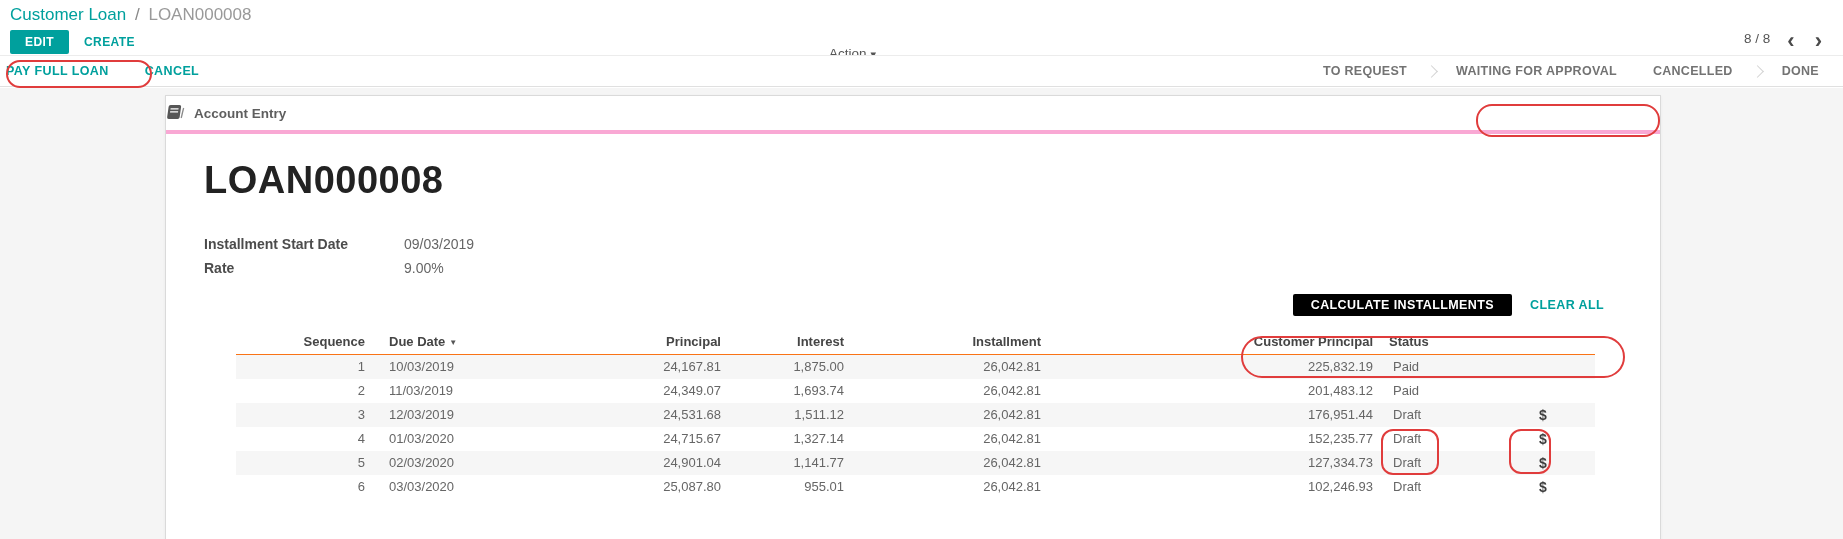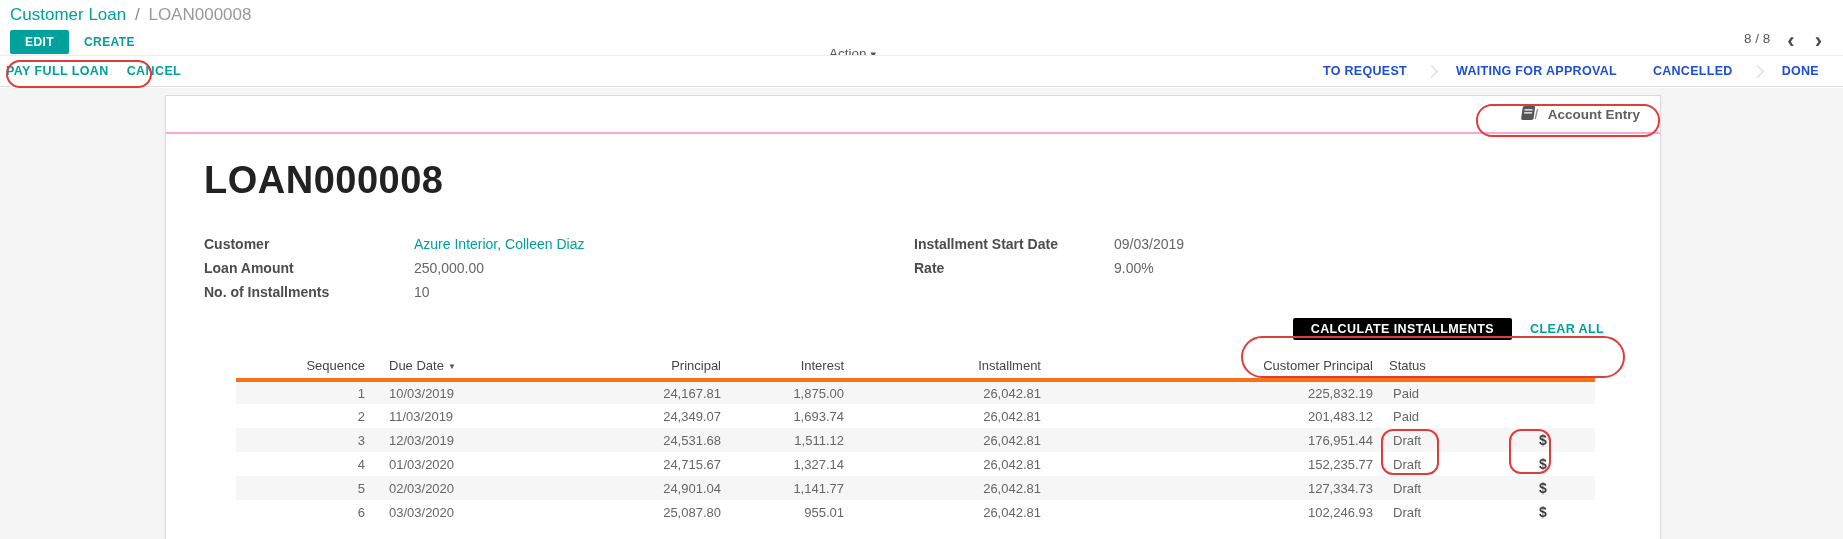--- a/index.html
+++ b/index.html
@@ -23,36 +23,36 @@
   .pager-count { color:#555; font-size:13.5px; }
   .pager-arrow { font-size:22px; font-weight:bold; color:#4a4a4a; line-height:20px; cursor:pointer; padding:0 3px; }
 
   
   .statusbar-row { position:absolute; top:55px; left:0; right:0; height:32px; background:#fff;
                    border-top:1px solid #ececec; border-bottom:1px solid #e0e0e0;
                    display:flex; align-items:center; }
   .btn-flat { background:none; border:none; color:#00a09d; font-size:12.5px; font-weight:bold;
               letter-spacing:.4px; cursor:pointer; }
   .btn-pay-full { margin-left:6px; }
-  .btn-cancel   { margin-left:18px; }
+  .btn-cancel   { margin-left:36px; }
 
   .statusbar { margin-left:auto; height:100%; display:flex; align-items:center; padding-right:6px; }
-  .sb-step { color:#1d4ed8; font-size:12.5px; font-weight:bold; letter-spacing:.3px;
+  .sb-step { color:#737373; font-size:12.5px; font-weight:bold; letter-spacing:.3px;
              padding:0 18px; white-space:nowrap; cursor:pointer; }
   .sb-sep  { width:9px; height:9px; border-top:1.5px solid #d2d2d2; border-right:1.5px solid #d2d2d2;
              transform:rotate(45deg); margin:0 2px; flex:none; }
   .sb-step.active { background:#e2e2e2; color:#722f4f; height:32px; line-height:32px; padding:0 32px;
              clip-path:polygon(0 0, calc(100% - 14px) 0, 100% 50%, calc(100% - 14px) 100%, 0 100%, 14px 50%); }
 
   
   .content { position:absolute; top:88px; left:0; right:0; bottom:0; background:#f5f5f5; }
   .sheet { position:absolute; top:7px; left:165px; width:1496px; height:520px; background:#fff;
            border:1px solid #dadada; box-shadow:0 1px 3px rgba(0,0,0,.05); }
 
-  .buttonbox { height:38px; border-bottom:2px solid #f9a8d4; display:flex; justify-content:flex-end;
+  .buttonbox { height:38px; border-bottom:4px solid #f9a8d4; display:flex; 
                align-items:center; padding-right:20px; }
   .smart-btn { display:flex; align-items:center; gap:9px; background:none; border:none; cursor:pointer;
                color:#5f5f5f; font-size:13.5px; font-weight:bold; }
   .book-icon { display:inline-block; }
 
   .sheet-title { margin:26px 0 0 38px; font-size:38px; line-height:40px; color:#222; letter-spacing:.5px; }
 
   .fields { display:flex; margin:32px 0 0 38px; font-size:14px; }
   .fgroup { display:grid; grid-template-columns:max-content 1fr; grid-auto-rows:24px; align-items:center; }
   .fgroup-left  { width:710px; grid-template-columns:210px 1fr; }
@@ -70,21 +70,21 @@
   .btn-calc { background:#000000; color:#fff; border:none; font-size:12.5px; font-weight:bold;
               letter-spacing:.4px; padding:4px 18px; border-radius:2px; cursor:pointer; }
   .btn-clear { background:none; border:none; color:#00a09d; font-size:12.5px; font-weight:bold;
                letter-spacing:.4px; cursor:pointer; }
 
   
   .table-wrap { margin:12px 67px 0 70px; }
   table { width:100%; border-collapse:collapse; font-size:13px; table-layout:fixed; }
   col.c1{width:145px} col.c2{width:265px} col.c3{width:83px} col.c4{width:123px}
   col.c5{width:197px} col.c6{width:332px} col.c7{width:110px} col.c8{width:104px}
-  thead th { color:#454545; font-weight:normal; text-align:right; padding:2px 8px 5px; border-bottom:4px solid #f97316; white-space:nowrap; }
+  thead th { color:#454545; font-weight:bold; text-align:right; padding:2px 8px 5px; border-bottom:1px solid #f97316; white-space:nowrap; }
   thead th.al { text-align:left; }
   th.c-seq { padding-right:16px; }
   .sort-icon { font-size:8px; color:#555; padding-left:4px; vertical-align:1px; }
   tbody td { height:24px; color:#666; padding:0 8px; text-align:right; white-space:nowrap; }
   tbody td.al { text-align:left; }
   td.c-seq { padding-right:16px; }
   td.c-status { padding-left:12px; }
   td.c-action { text-align:center; }
   tr.stripe { background:#f6f6f6; }
   .pay-icon { font-weight:bold; color:#3c3c3c; font-size:14px; cursor:pointer; }
@@ -147,28 +147,20 @@
             <line x1="17.6" y1="4" x2="15.2" y2="14" stroke="#8a8a8a" stroke-width="1.3"></line>
           </svg>
         </span>
         <span>Account Entry</span>
       </button>
     </div>
 
     <h1 class="sheet-title">LOAN000008</h1>
 
     <div class="fields">
-      <div class="fgroup fgroup-left">
-        <span class="flabel">Customer</span>
-        <span class="fvalue link">Azure Interior, Colleen Diaz</span>
-        <span class="flabel">Loan Amount</span>
-        <span class="fvalue">250,000.00</span>
-        <span class="flabel">No. of Installments</span>
-        <span class="fvalue">10</span>
-      </div>
       <div class="fgroup fgroup-right">
         <span class="flabel">Installment Start Date</span>
         <span class="fvalue">09/03/2019</span>
         <span class="flabel">Rate</span>
         <span class="fvalue">9.00%</span>
       </div>
     </div>
 
 
     <div class="emi-actions">

